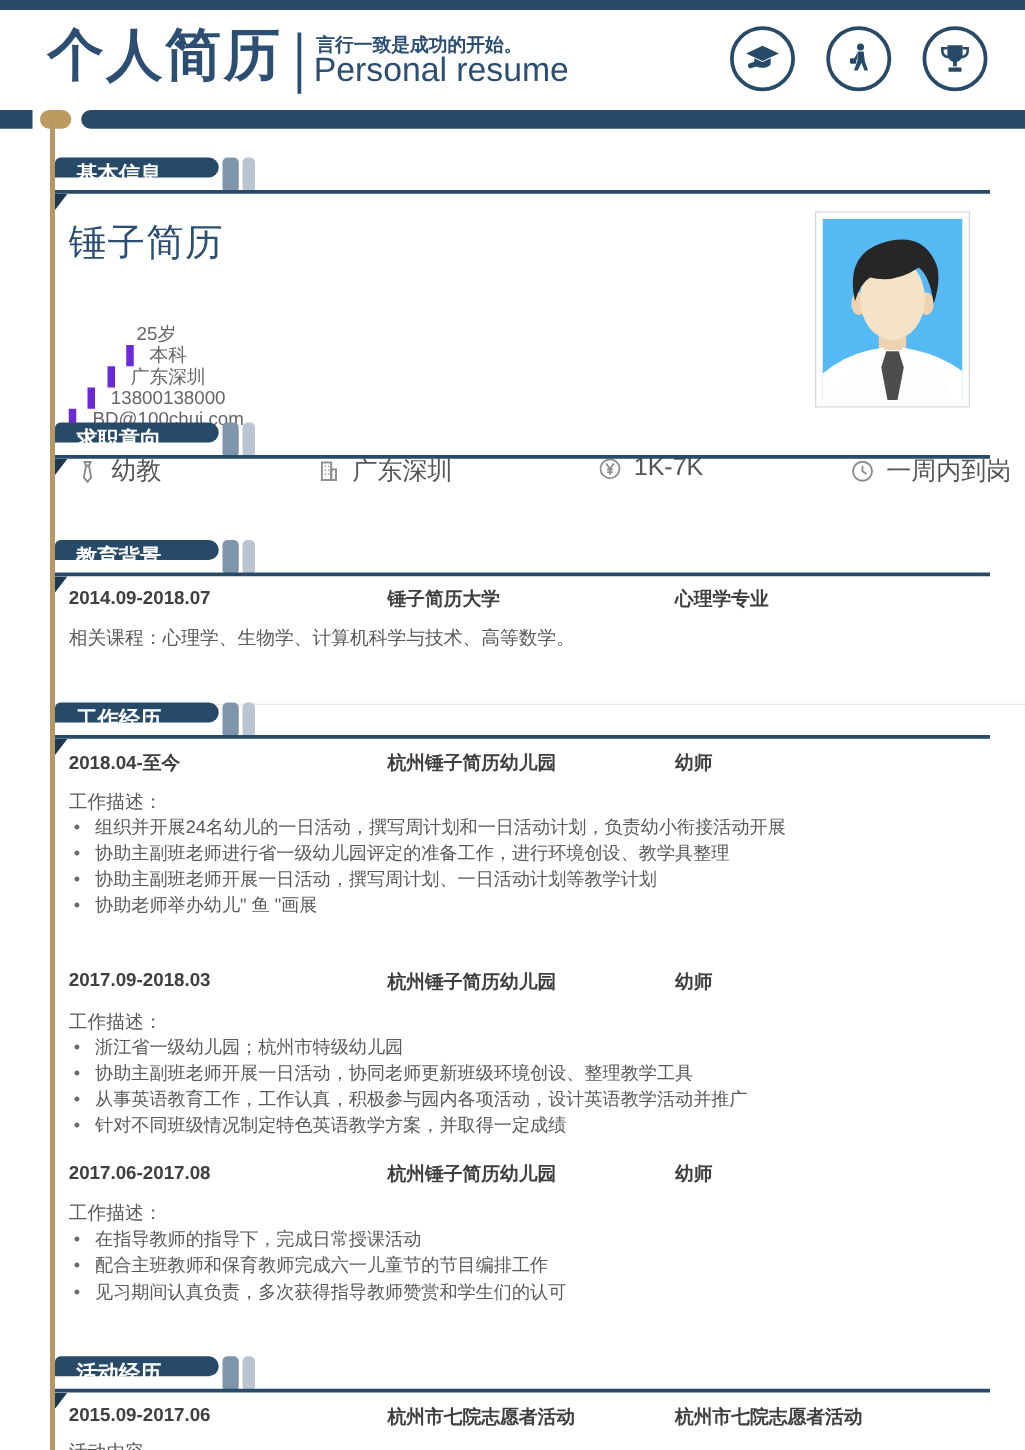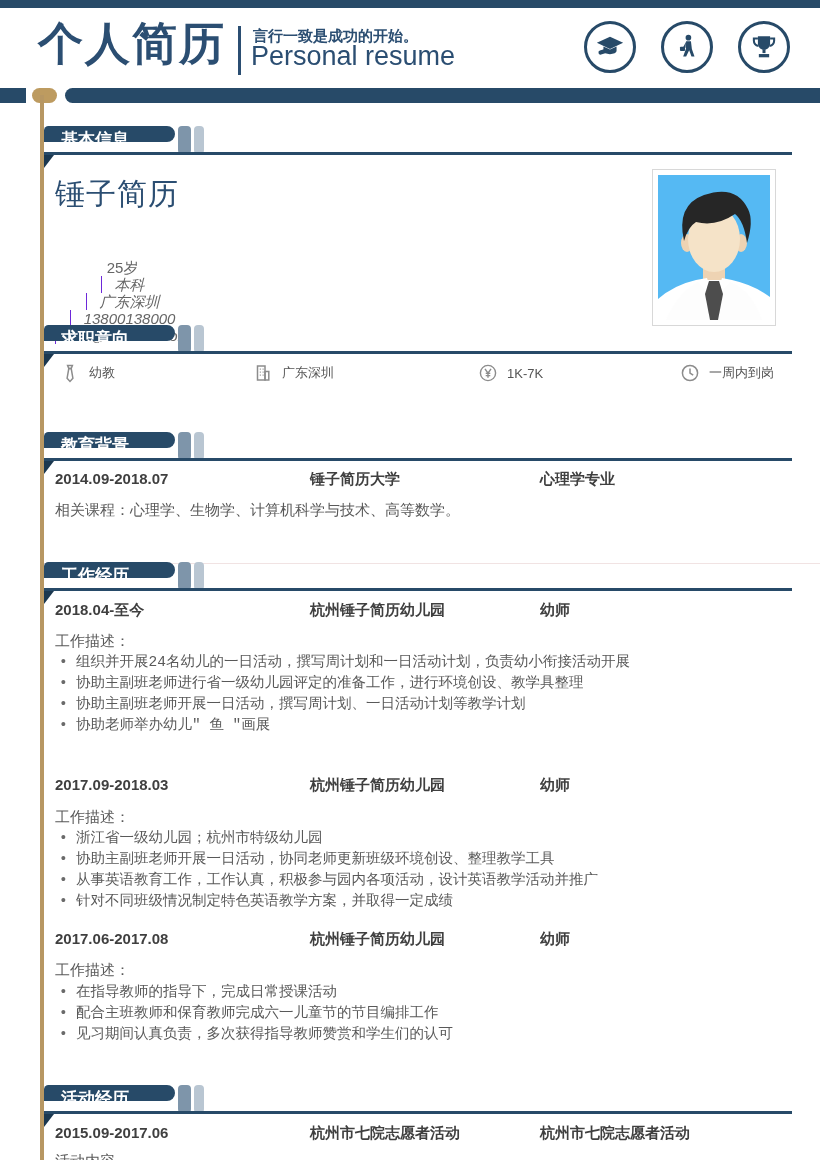--- a/index.html
+++ b/index.html
@@ -32,33 +32,33 @@
   .tab-s2{position:absolute;left:150px;top:0;width:10px;height:28px;background:#b9c6d2;border-radius:4px;z-index:1;}
   .tab-rule{position:absolute;left:0;right:0;top:26px;height:3px;background:#274a68;z-index:4;}
   .tab-fold{position:absolute;left:0;top:29px;width:10px;height:13px;background:#1b3play5;background:#1b3850;
             clip-path:polygon(0 0,100% 0,0 100%);}
   .faint-break{left:44px;top:563px;width:776px;height:1px;background:#f1e3e3;}
   
   .person-name{left:55px;top:174px;font-size:30px;color:#2b4e72;letter-spacing:1px;}
   .details-row{left:55px;top:259px;font-size:15px;color:#666;display:flex;align-items:center;flex-direction:column;}
   .det{padding:0 13px;line-height:17px;}
   .det:first-child{padding-left:0;}
-  .det + .det{border-left:1px solid #6d28d9;font-style:italic;}
+  .det + .det{border-left:6px solid #6d28d9;}
   .photo-frame{left:652px;top:169px;width:112px;height:145px;background:#fff;border:1px solid #d8d8d8;padding:5px;}
   .photo-frame svg{display:block;}
   
-  .intent-item{top:363px;display:flex;align-items:center;gap:9px;font-size:13px;color:#555;}
+  .intent-item{top:363px;display:flex;align-items:center;gap:9px;font-size:20px;color:#555;}
   .intent-item svg{width:20px;height:20px;}
   
   .col-row{left:44px;width:756px;font-size:15px;font-weight:bold;color:#3f3f3f;height:20px;}
   .col-row .c1{position:absolute;left:11px;}
   .col-row .c2{position:absolute;left:247px;margin-left:19px;}
   .col-row .c3{position:absolute;left:496px;}
   .body-text{left:55px;font-size:15px;color:#595959;}
-  ul.bullets{position:absolute;left:55px;margin:0;padding:0;list-style:none;font-family:Liberation Mono, monospace;}
+  ul.bullets{position:absolute;left:55px;margin:0;padding:0;list-style:none;}
   ul.bullets li{position:relative;padding-left:21px;line-height:21px;font-size:14.5px;color:#595959;}
   ul.bullets li::before{content:"•";position:absolute;left:4px;color:#6a6a6a;}
 </style>
 </head>
 <body>
 
 <div class="abs top-strip"></div>
 
 <div class="abs page-title">个人简历</div>
 <div class="abs hdr-divider"></div>
@@ -124,21 +124,21 @@
     <path d="M0 145 L0 124 Q16 110 38 105 L74 105 Q96 110 112 122 L112 145 Z" fill="#ffffff"></path>
     <path d="M8 145 Q20 118 40 107 L72 107 Q94 116 104 145 Z" fill="#fdfdfd"></path>
     <ellipse cx="56" cy="64" rx="26" ry="33" fill="#f5e3c8"></ellipse>
     <path d="M26 66 Q18 30 46 20 Q78 9 90 34 Q96 46 89 68 Q86 46 77 39 Q58 52 38 47 Q30 52 26 66 Z" fill="#262626"></path>
     <path d="M38 105 L56 124 L49 103 Z" fill="#ffffff"></path>
     <path d="M74 105 L58 122 L64 103 Z" fill="#ffffff"></path>
     <path d="M51 106 h10 l4 13 -5 26 h-8 l-5 -26 Z" fill="#4d4d4d"></path>
   </svg>
 </div>
 
-<div class="sec" style="top:325px">
+<div class="sec" style="top:338px">
   <div class="tab-s2"></div>
   <div class="tab-s1"></div>
   <div class="tab">求职意向</div>
   <div class="tab-rule"></div>
   <div class="tab-fold"></div>
 </div>
 
 <div class="abs intent-item" style="left:60px">
   <svg viewBox="0 0 20 20" fill="none" stroke="#8c8c8c" stroke-width="1.5">
     <path d="M7.6 2.6h4.8l-1.2 3h-2.4z"></path>

